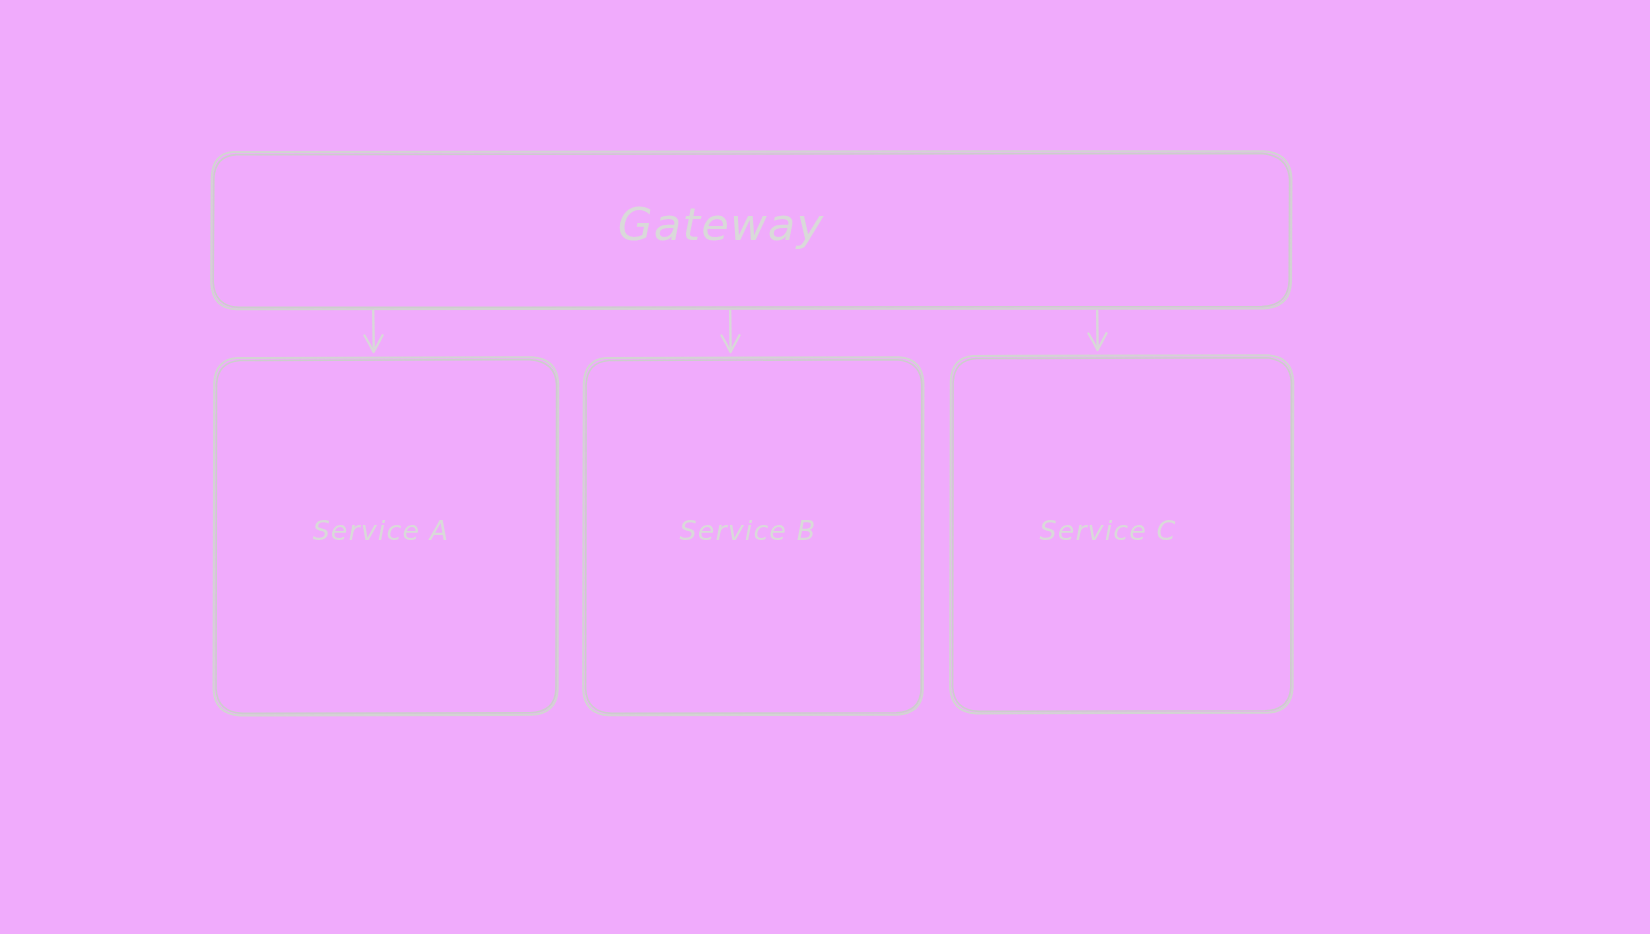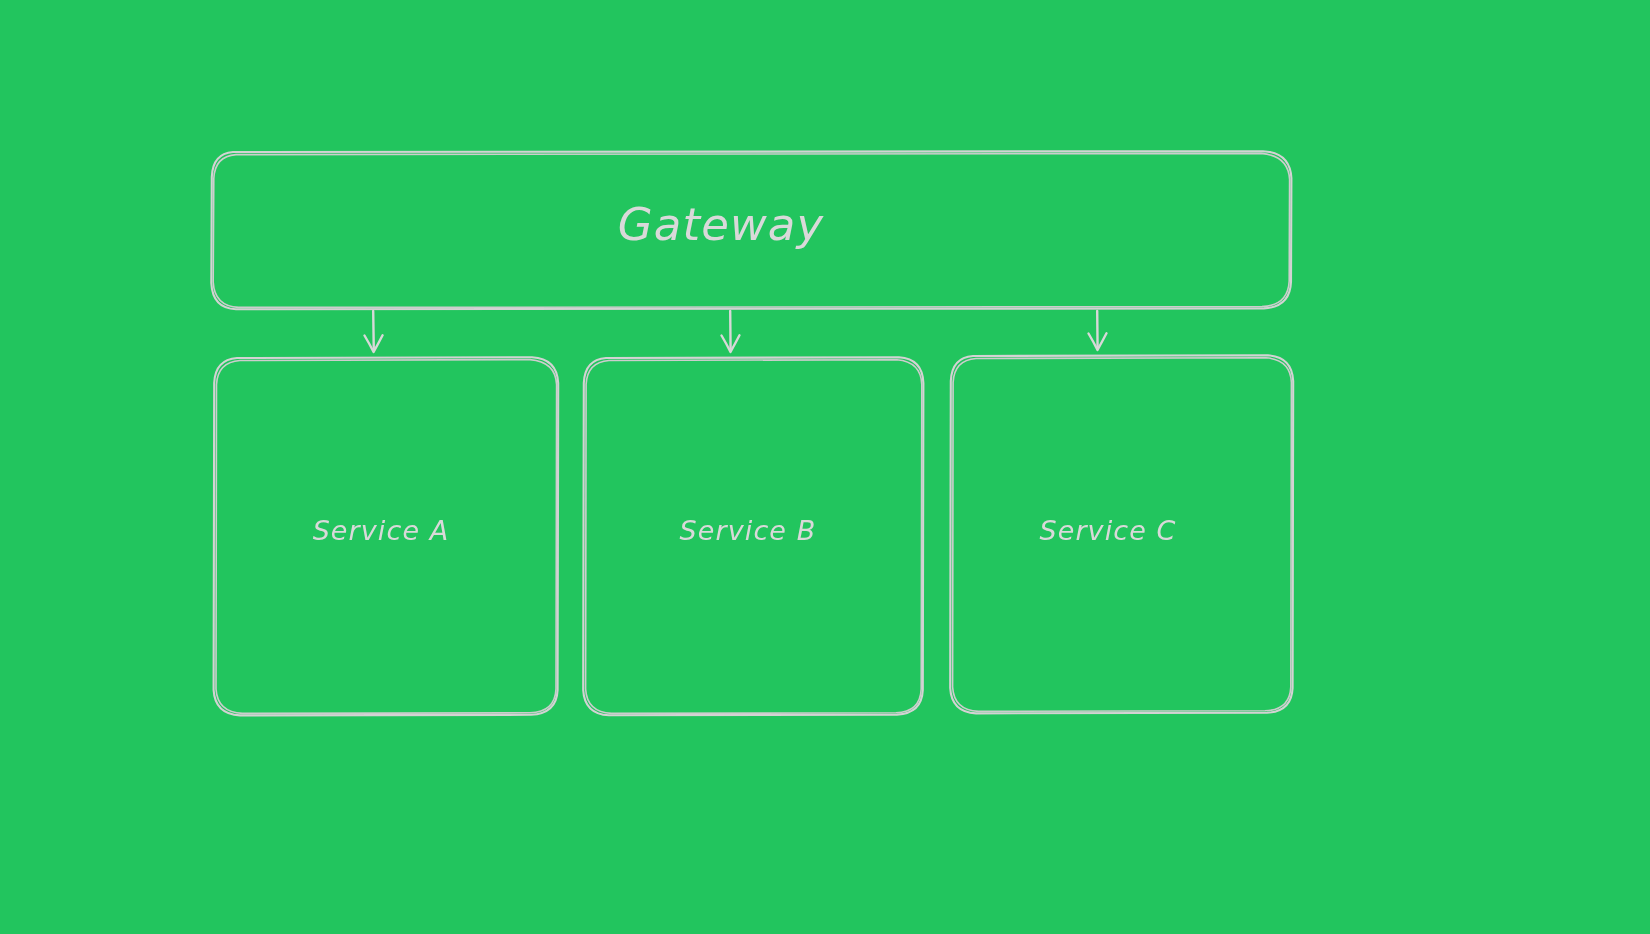--- a/index.html
+++ b/index.html
@@ -10,21 +10,21 @@
   body {
     width: 1650px;
     height: 934px;
     overflow: hidden;
     font-family: "DejaVu Sans", sans-serif;
   }
   #canvas-root {
     position: relative;
     width: 1650px;
     height: 934px;
-    background: #22c55e;
+    background: #f0abfc;
   }
   #diagram-svg {
     position: absolute;
     left: 0;
     top: 0;
     width: 1650px;
     height: 934px;
     display: block;
   }
   .sketch-stroke {

